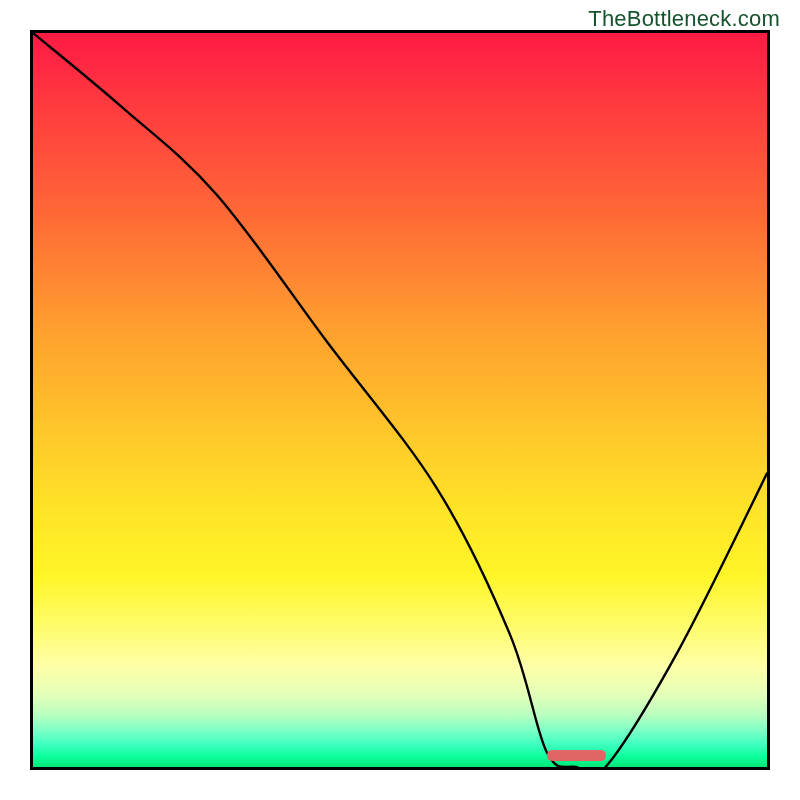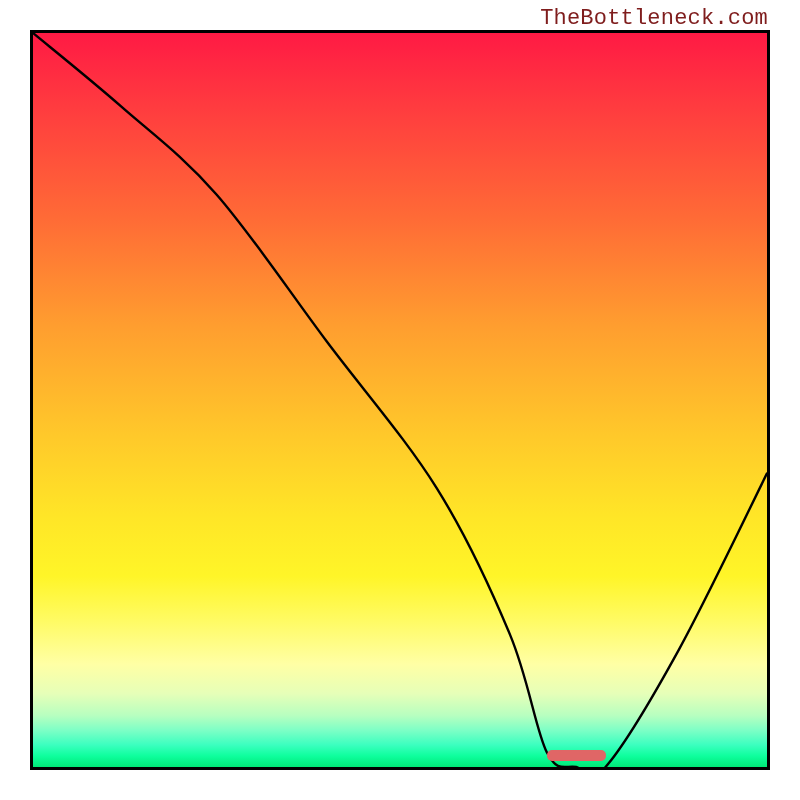--- a/index.html
+++ b/index.html
@@ -50,26 +50,25 @@
     height: 100%;
   }
   .marker {
     position: absolute;
     background: #e06666;
     border-radius: 5px;
   }
   .watermark {
     position: absolute;
     top: 6px;
-    right: 32px;
+    right: 20px;
     font-size: 22px;
     font-weight: 400;
-    color: #7f1d1d;
+    color: #14532d;
     letter-spacing: 0.2px;
-    font-family: Liberation Mono, monospace;
   }
 </style>
 </head>
 <body>
 
 <div class="watermark">TheBottleneck.com</div>
 
 <div class="frame">
   <div class="gradient"></div>
 

